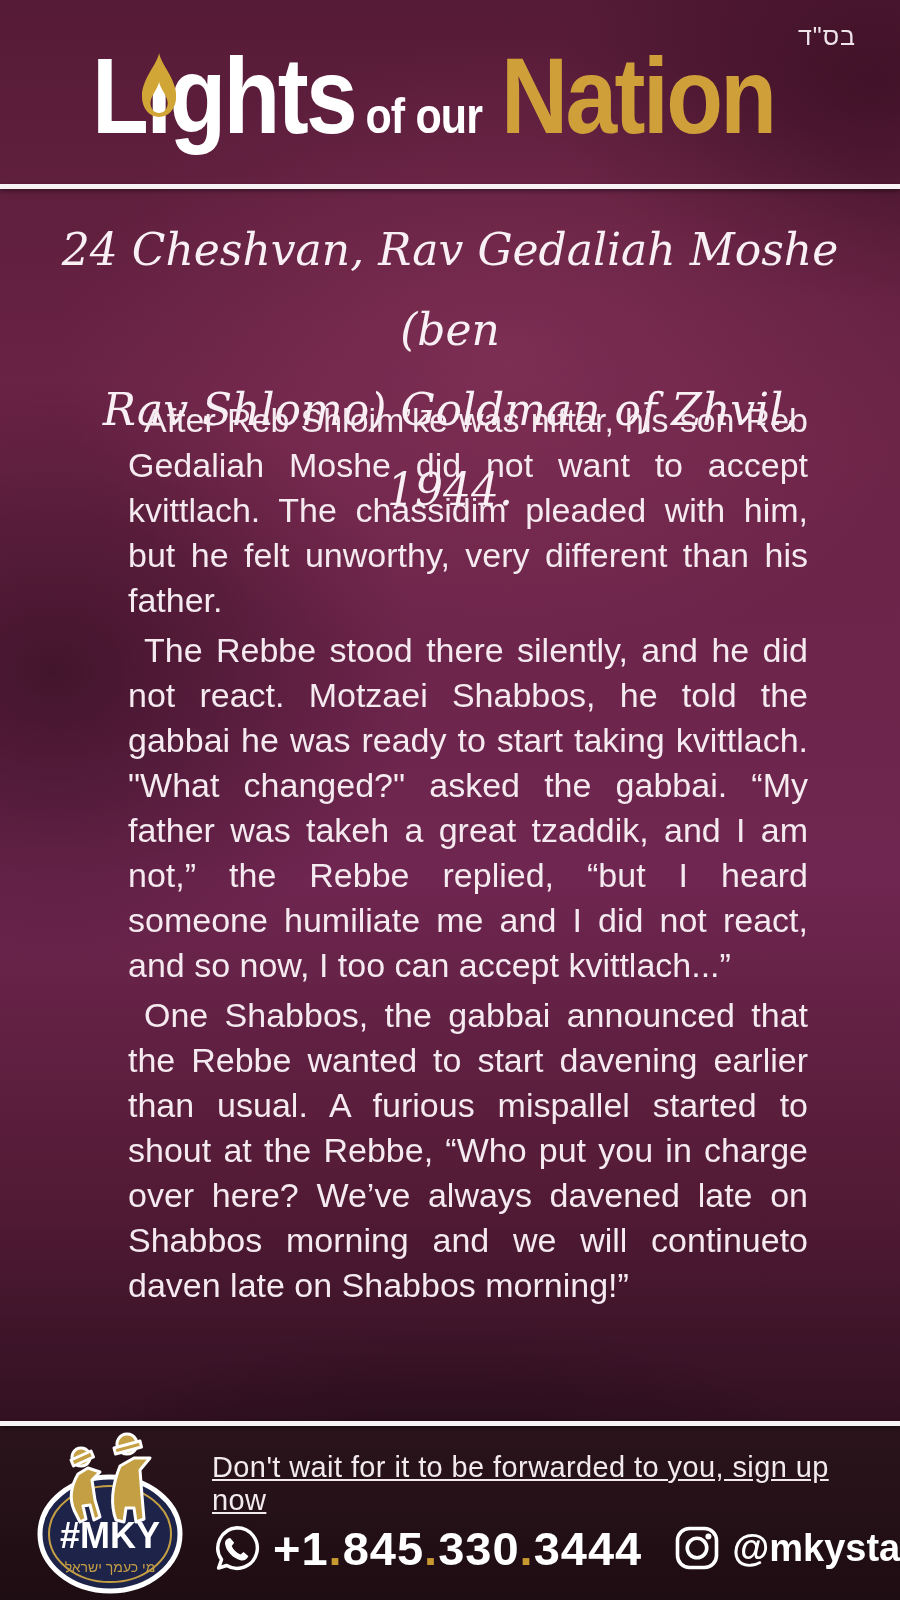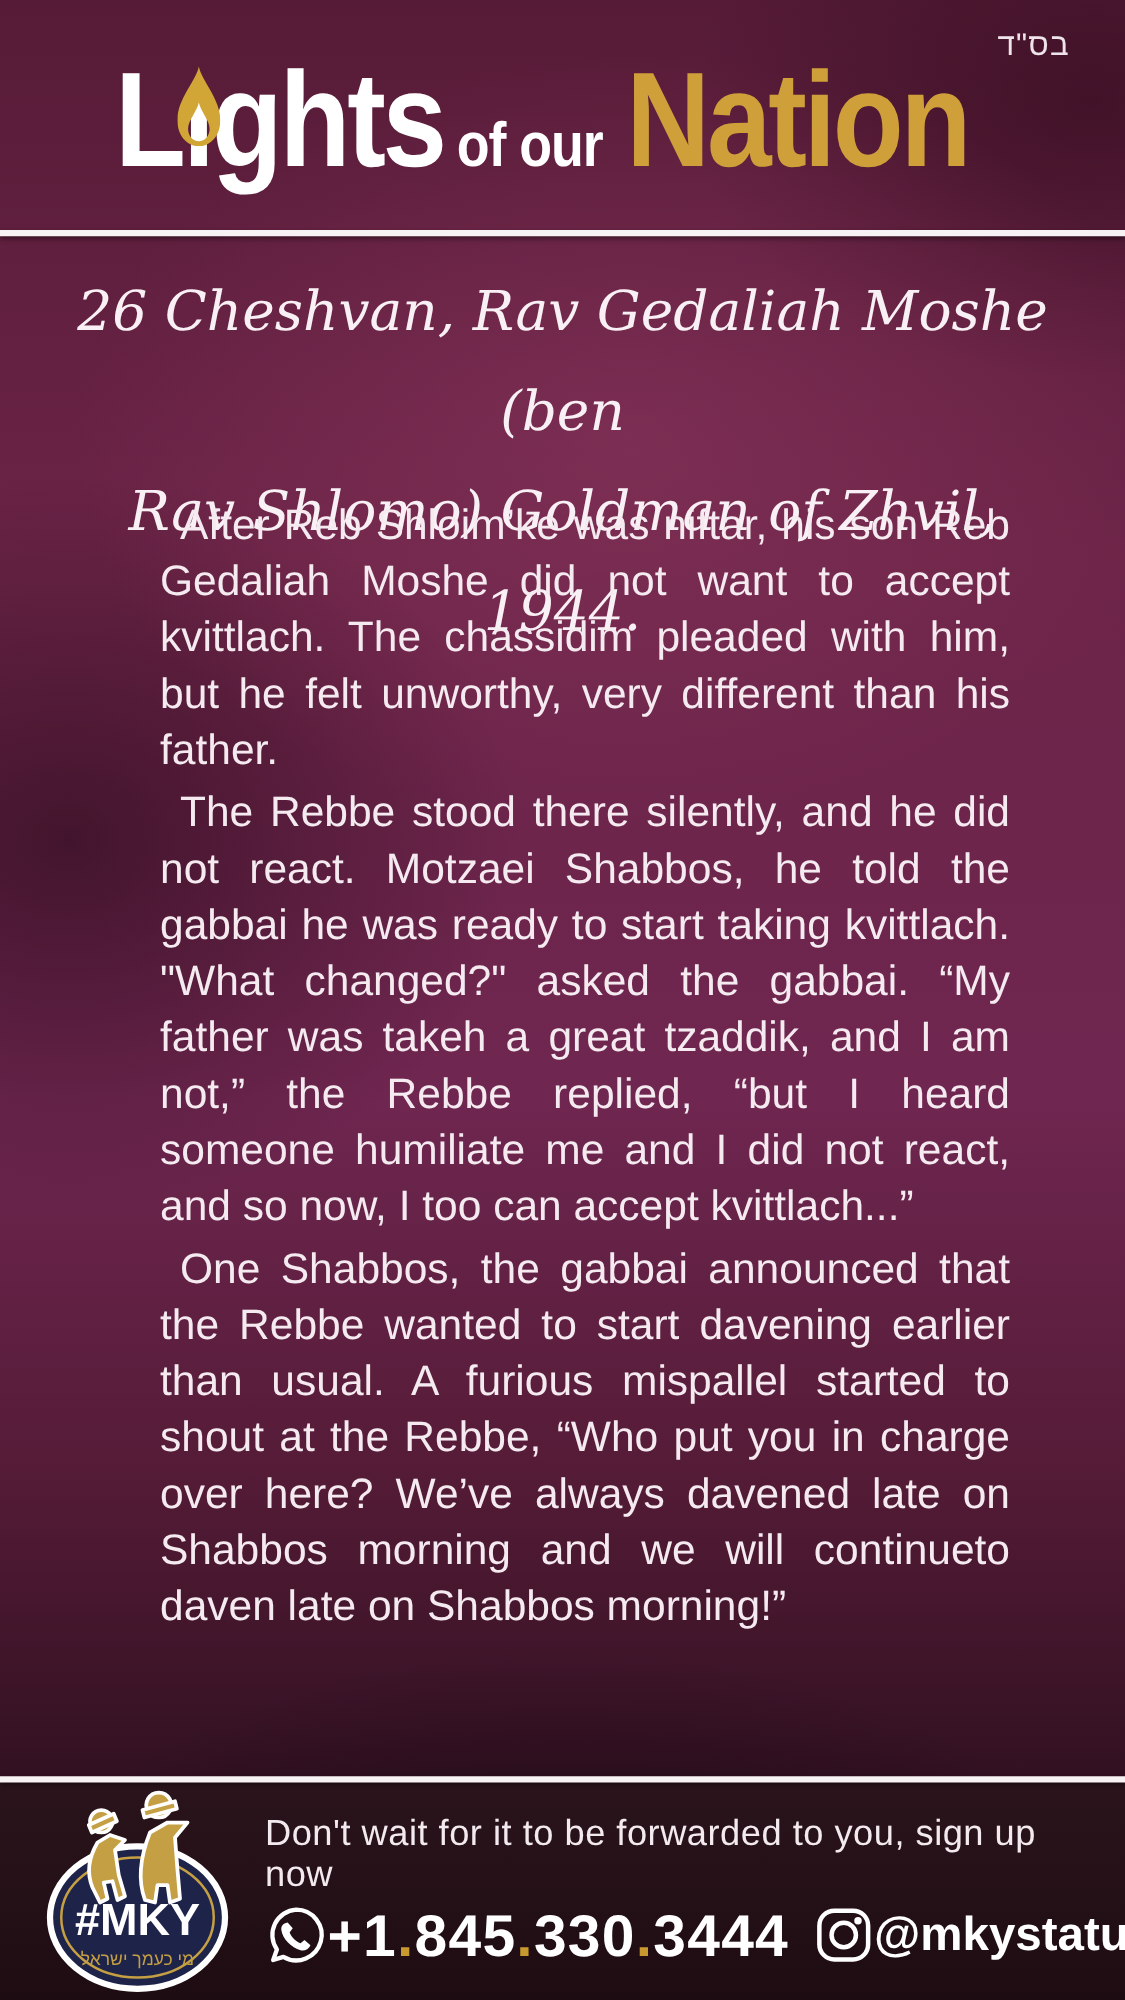--- a/index.html
+++ b/index.html
@@ -34,22 +34,22 @@
   .story p{margin:0 0 5px 0;text-indent:16px;}
   
   .footer{position:absolute;top:1421px;left:0;right:0;bottom:0;
           background:linear-gradient(180deg,#2b141b 0%,#241017 55%,#1d0c11 100%);}
   .divider.bottom{top:0;}
   .footer-content{position:absolute;top:5px;left:0;right:0;bottom:0;
                   display:flex;align-items:center;gap:26px;padding:0 20px 0 34px;}
   .mky{flex:0 0 auto;line-height:0;}
   .mky text{font-family:"Liberation Sans",sans-serif;}
   .footer-right{display:flex;flex-direction:column;gap:4px;min-width:0;}
-  .signup{font-size:29px;color:#f2eaee;letter-spacing:.4px;}
-  .contact{display:flex;align-items:center;gap:0;}
+  .signup{font-size:29px;color:#f2eaee;letter-spacing:.4px;text-decoration:underline;}
+  .contact{display:flex;align-items:center;gap:11px;}
   .wa-icon,.ig-icon{flex:0 0 auto;line-height:0;}
   .ig-icon{margin-left:20px;}
   .phone{font-size:47px;font-weight:bold;letter-spacing:1px;color:#ffffff;white-space:nowrap;}
   .phone .gold-dot{color:#c7992e;}
   .handle{font-size:38px;font-weight:bold;color:#ffffff;white-space:nowrap;}
 </style>
 </head>
 <body>
 
 <div class="page">
@@ -67,21 +67,21 @@
       </span>
     </span>
     <span class="big">ghts</span>
     <span class="of-our">of our</span>
     <span class="big nation">Nation</span>
   </div>
 
   <div class="divider top"></div>
 
   <div class="title">
-    <div>26 Cheshvan, Rav Gedaliah Moshe (ben</div>
+    <div>24 Cheshvan, Rav Gedaliah Moshe (ben</div>
     <div>Rav Shlomo) Goldman of Zhvil, 1944.</div>
   </div>
 
   <div class="story">
     <p>After Reb Shloim’ke was niftar, his son Reb Gedaliah Moshe did not want to accept kvittlach. The chassidim pleaded with him, but he felt unworthy, very different than his father.</p>
     <p>The Rebbe stood there silently, and he did not react. Motzaei Shabbos, he told the gabbai he was ready to start taking kvittlach. "What changed?" asked the gabbai. “My father was takeh a great tzaddik, and I am not,” the Rebbe replied, “but I heard someone humiliate me and I did not react, and so now, I too can accept kvittlach...”</p>
     <p>One Shabbos, the gabbai announced that the Rebbe wanted to start davening earlier than usual. A furious mispallel started to shout at the Rebbe, “Who put you in charge over here? We’ve always davened late on Shabbos morning and we will continueto daven late on Shabbos morning!”</p>
   </div>
 
   <div class="footer">

